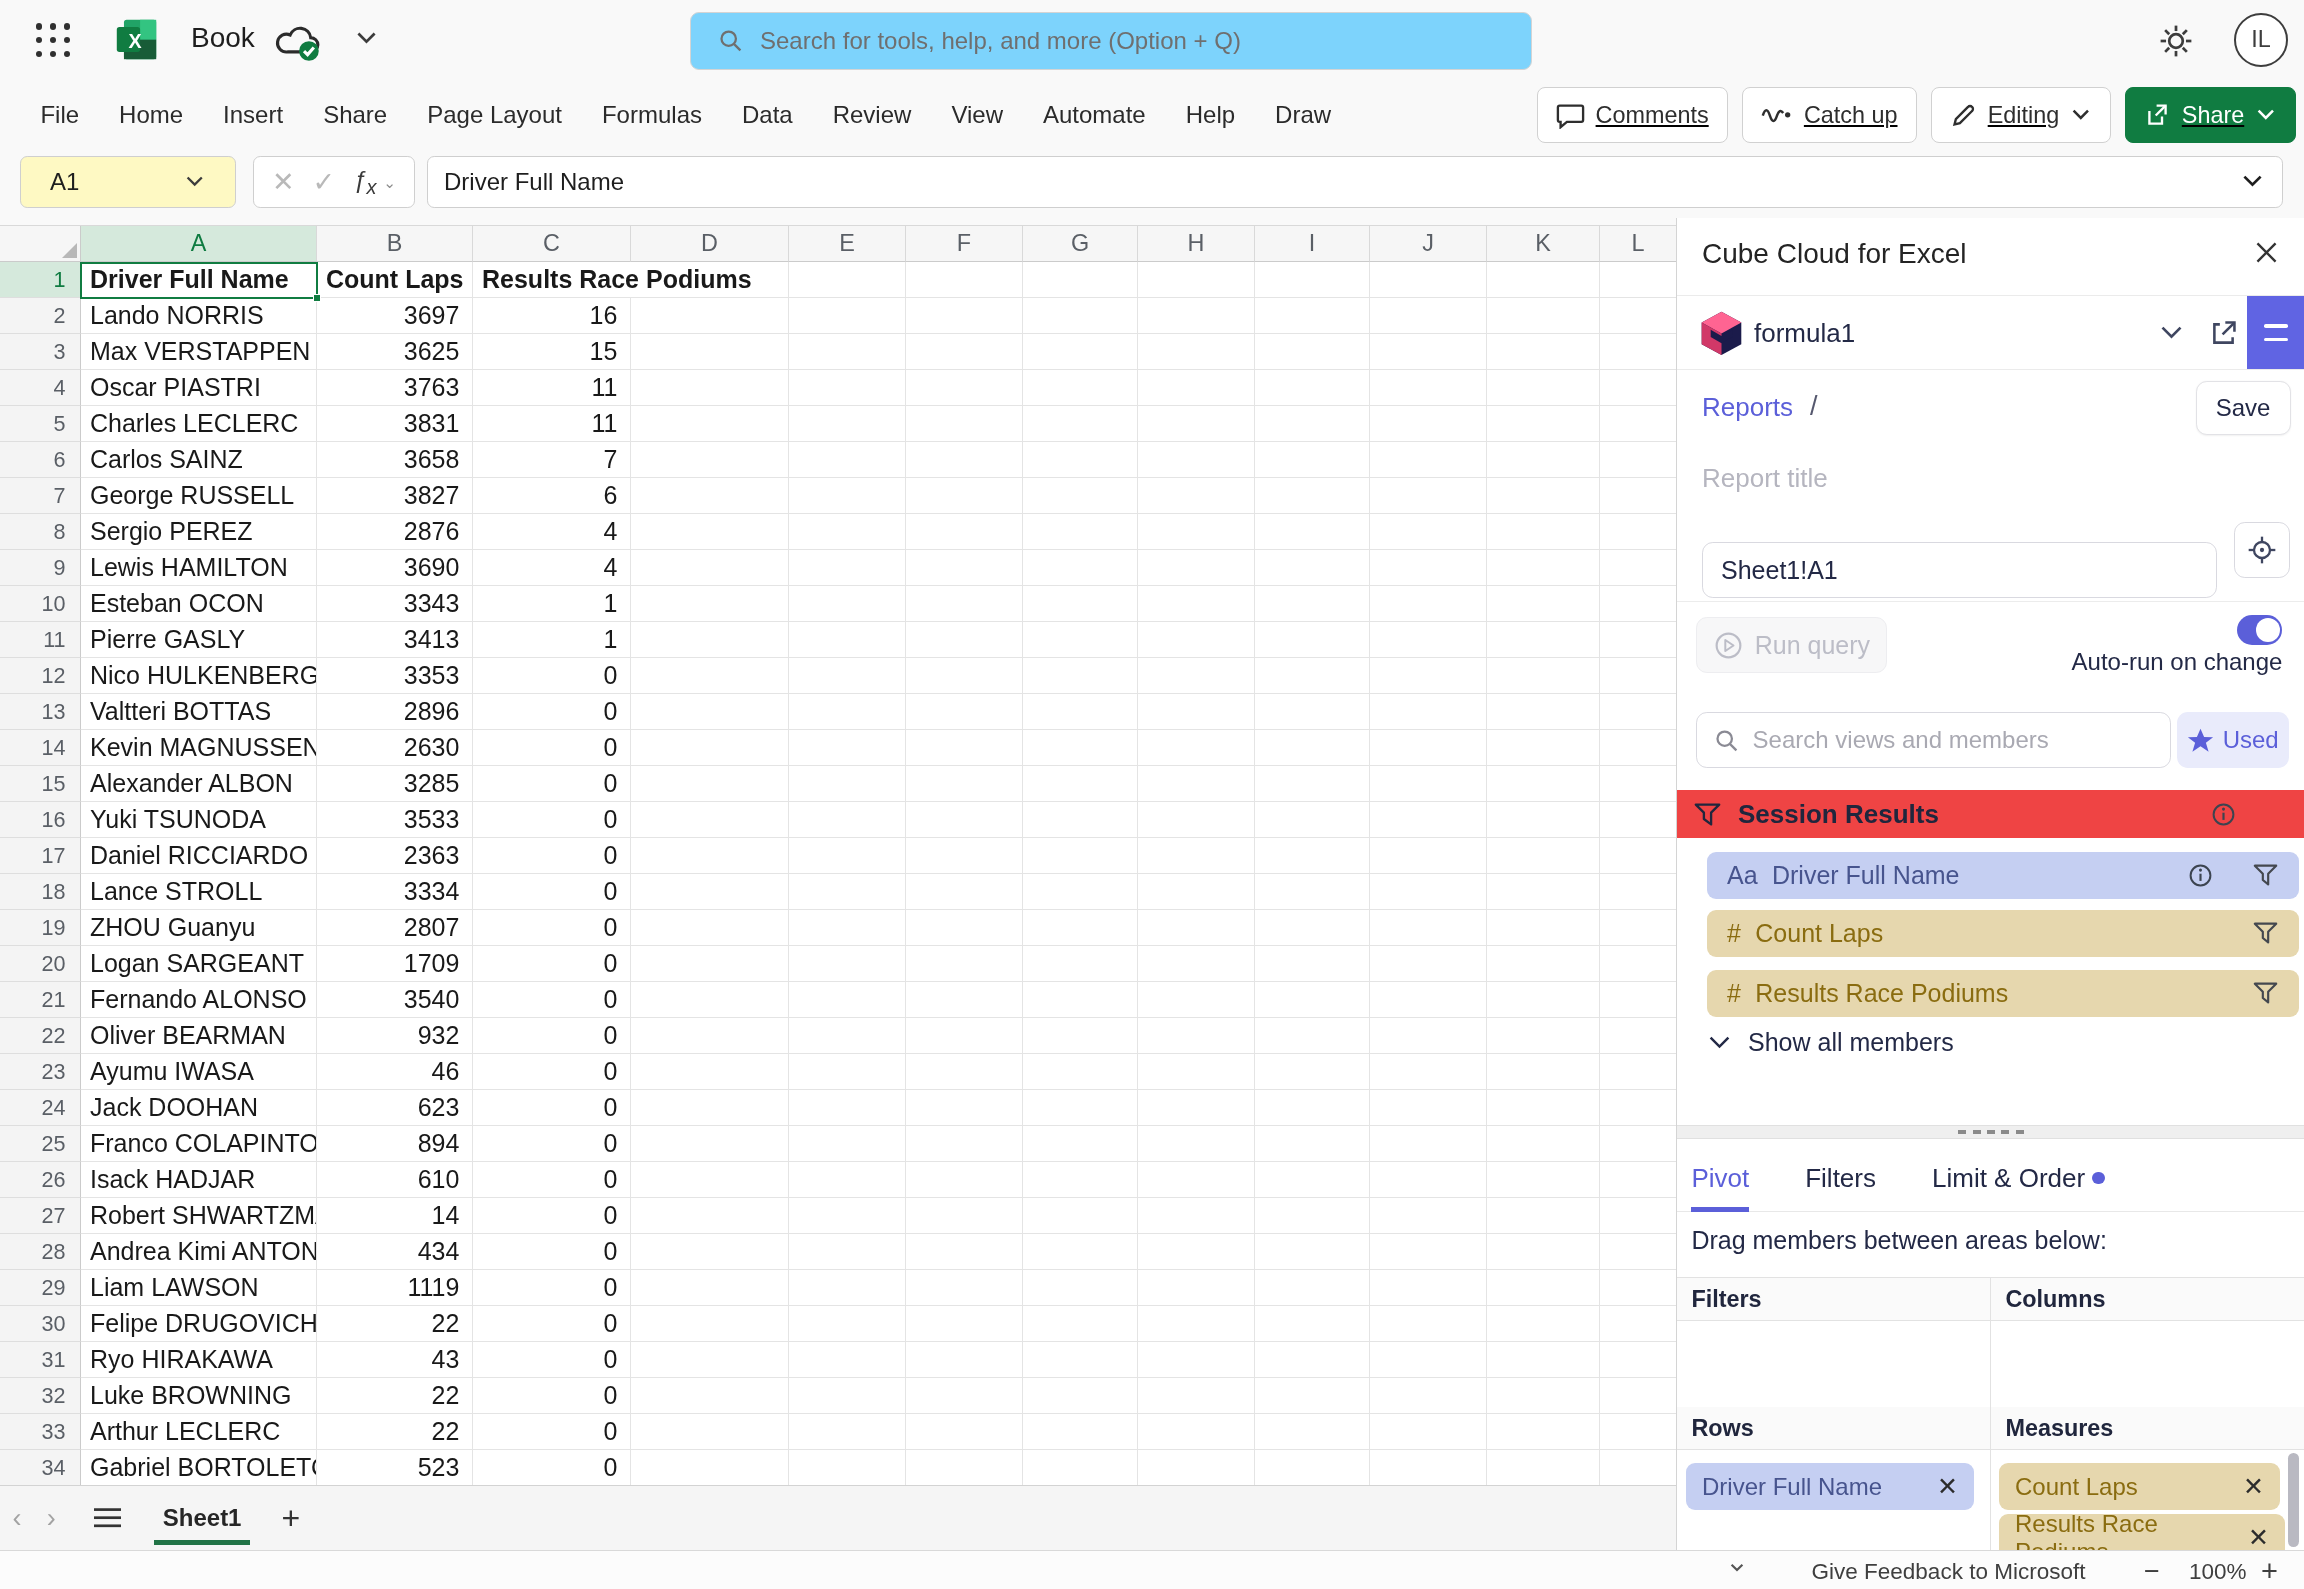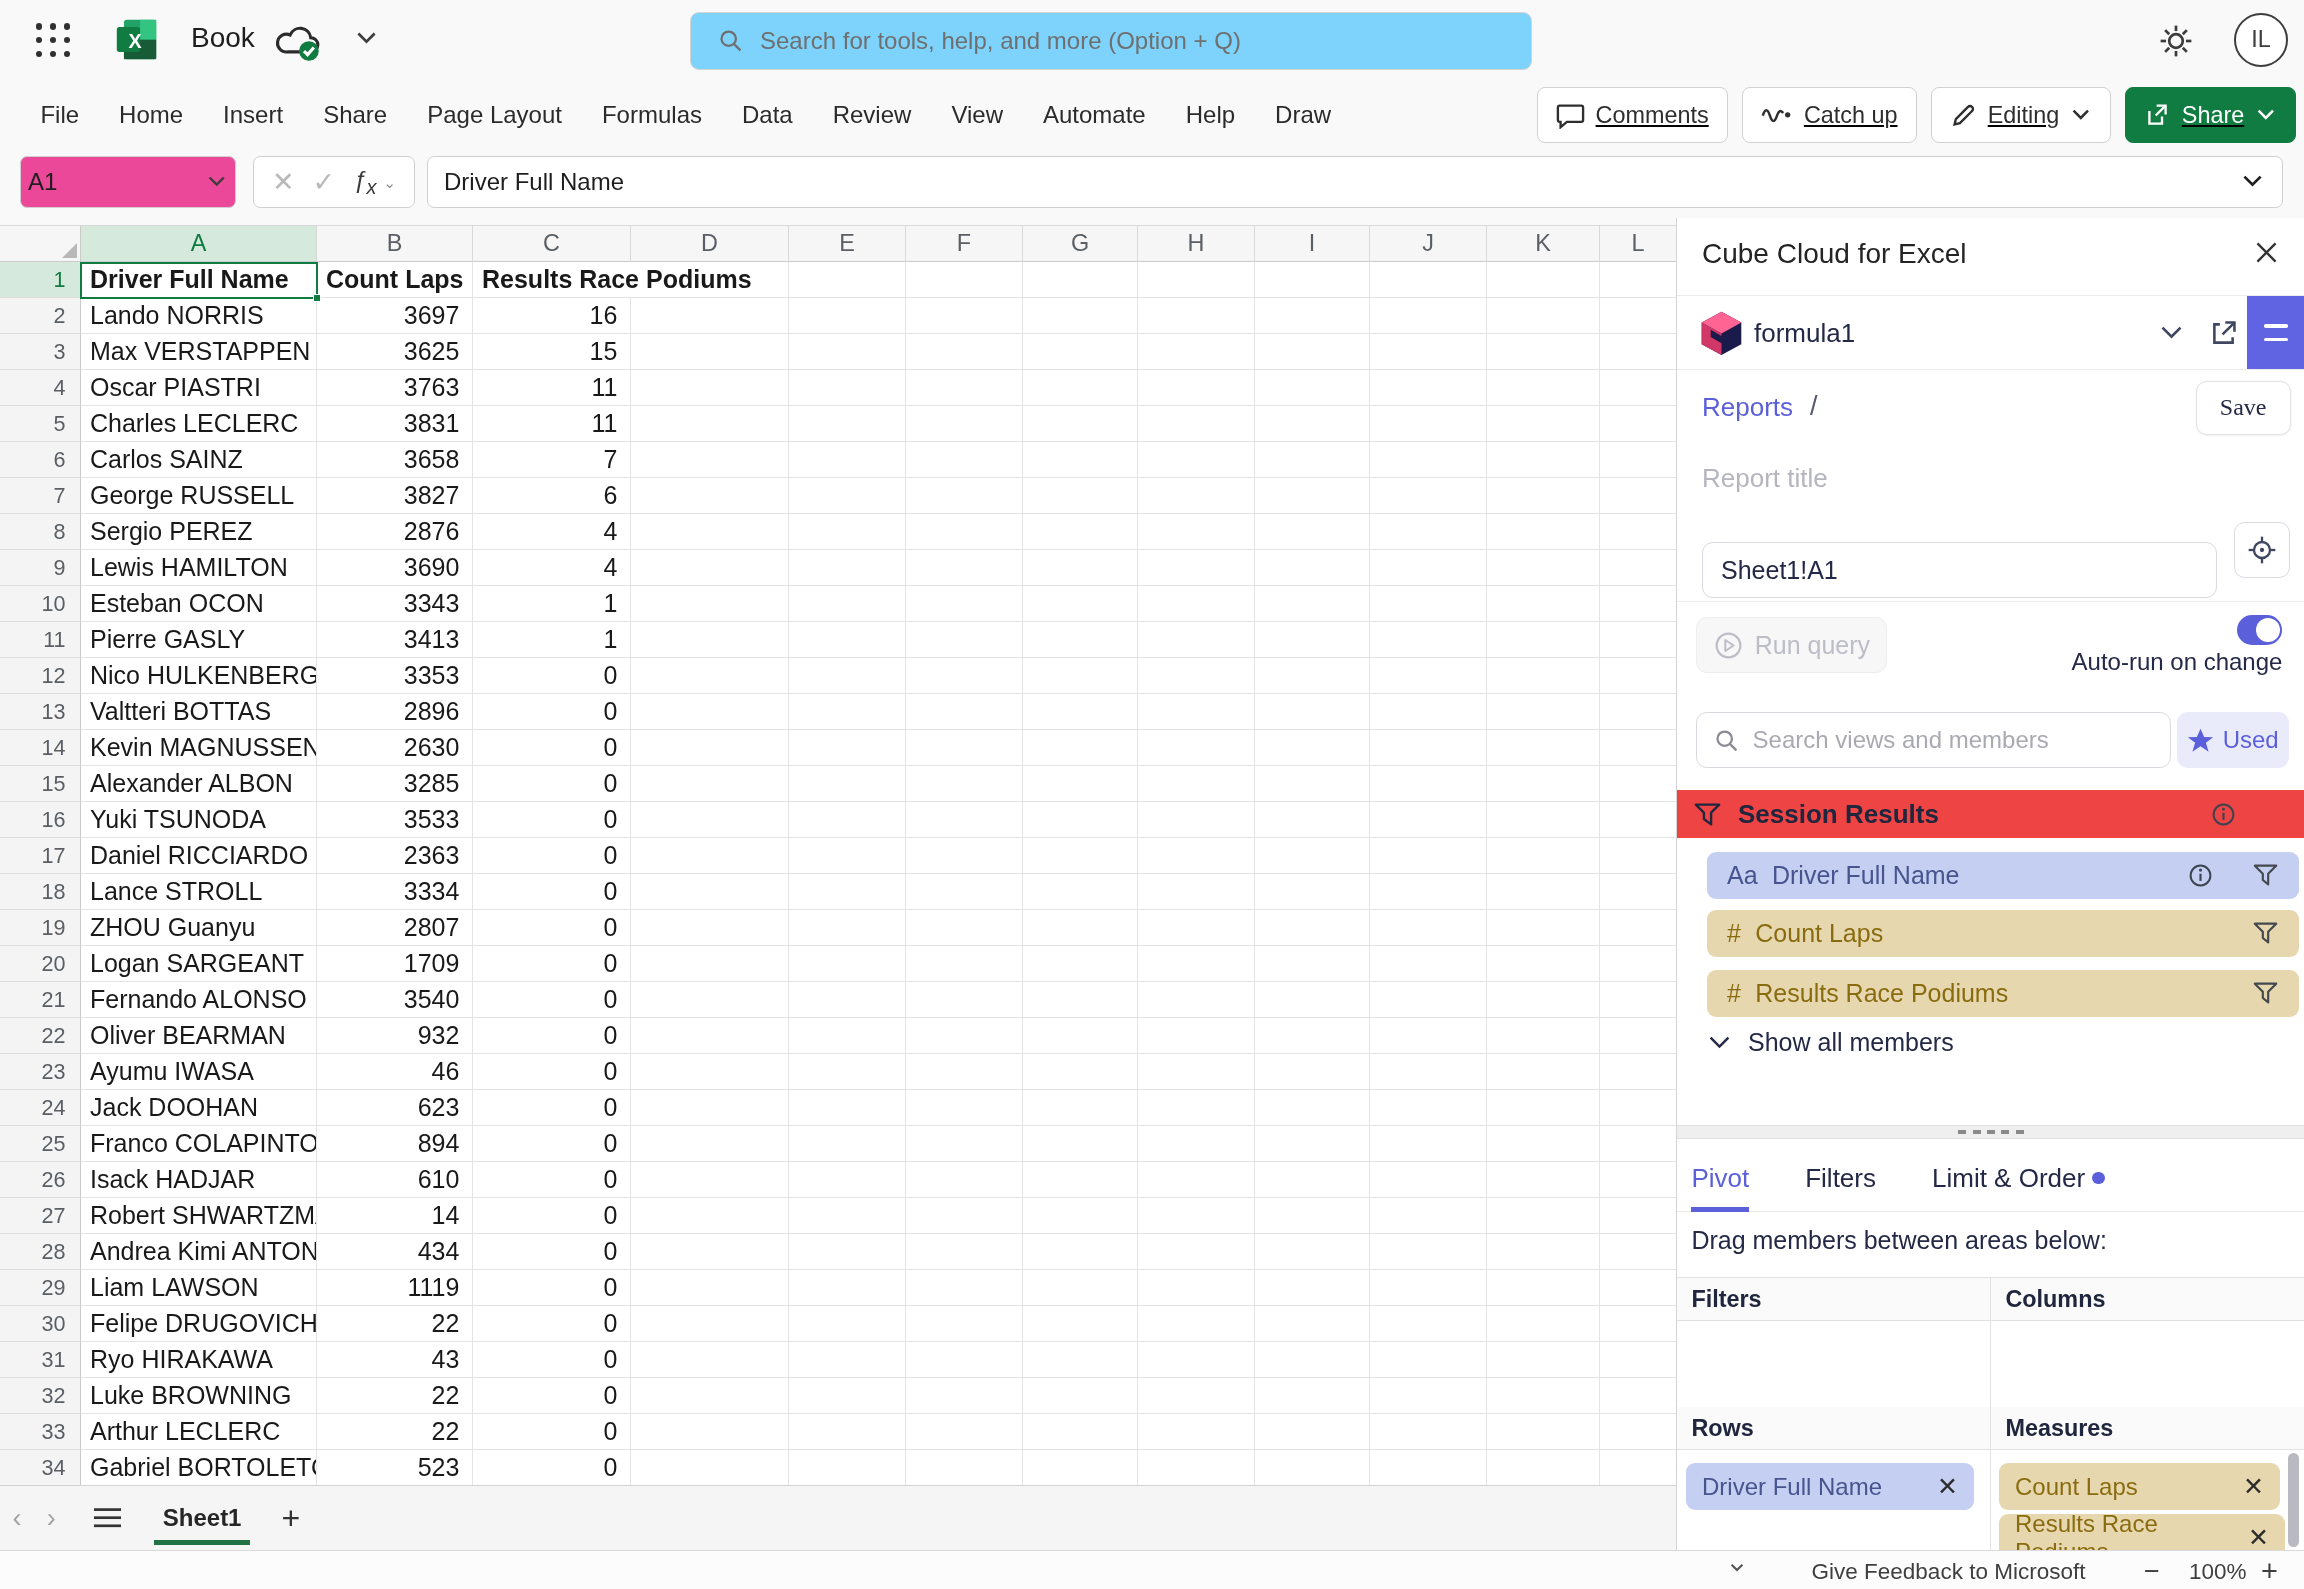--- a/index.html
+++ b/index.html
@@ -24,21 +24,21 @@
   
   .menubar { position:absolute; left:6px; top:81px; width:2304px; height:68px; background:#f9f9f9; display:flex; align-items:center; }
   .menu-items { display:flex; margin-left:14.4px; }
   .menu-item { font-size:24px; color:#2b2b2b; padding:0 20px; height:56px; display:flex; align-items:center; border-radius:7.2px; cursor:pointer; }
   .mb-buttons { position:absolute; right:14.4px; top:6.3px; height:56px; display:flex; gap:14.4px;text-decoration:underline; }
   .mbtn { height:56px; background:#fff; border:1.4px solid #d1d1d1; border-radius:8px; display:flex; align-items:center; gap:10.8px; padding:0 18px; font-size:23.4px; color:#2e2e2e; cursor:pointer;}
   .mbtn.share { background:#107c41; border-color:#107c41; color:#fff; }
 
   
   .formula-row { position:absolute; left:0; top:149px; width:2304px; height:68px; background:#f9f9f9; }
-  .namebox { position:absolute; left:20px; top:7.2px; width:216px; height:52px; background:#ec4899; border:1.4px solid #cfcfcf; border-radius:7.2px; display:flex; align-items:center; padding:0 7px; font-size:24px; color:#1e1e1e; cursor:pointer;}
+  .namebox { position:absolute; left:20px; top:7.2px; width:216px; height:52px; background:#fef9c3; border:1.4px solid #cfcfcf; border-radius:7.2px; display:flex; align-items:center; padding:0 29px; font-size:24px; color:#1e1e1e; cursor:pointer;}
   .namebox svg { margin-left:auto; }
   .fxbox { position:absolute; left:253px; top:7.2px; width:162px; height:52px; background:#fff; border:1.4px solid #cfcfcf; border-radius:7.2px; display:flex; align-items:center; justify-content:space-evenly; }
   .fx-x { font-size:27px; color:#b9b9b9; cursor:pointer;}
   .fx-f { font-size:24px; color:#3a3a3a; font-style:italic; cursor:pointer;}
   .formula-input { position:absolute; left:427px; top:7.2px; width:1856px; height:52px; background:#fff; border:1.4px solid #cfcfcf; border-radius:7.2px; display:flex; align-items:center; padding:0 16px; font-size:24px; color:#1e1e1e; }
   .formula-expand { margin-left:auto; cursor:pointer; display:flex; }
 
   
   #grid { position:absolute; left:0; top:225px; width:1676px; height:1260px; display:grid; grid-auto-rows:36px; background:#fff; border-top:0.9px solid #d9d9d9; overflow:hidden; }
   .cell { border-right:0.9px solid #e4e4e4; border-bottom:0.9px solid #e4e4e4; font-size:25px; color:#191919; display:flex; align-items:center; padding:0 9px; overflow:hidden; white-space:nowrap; background:#fff; cursor:cell; }
@@ -74,21 +74,21 @@
   .p-close { position:absolute; right:23.4px; top:20px; cursor:pointer; }
   .conn-row { position:absolute; left:0; top:77px; width:628px; height:75px; border-top:0.9px solid #ebebeb; border-bottom:0.9px solid #ebebeb; background:#fff; }
   .conn-name { position:absolute; left:77px; top:21.6px; font-size:26px; font-weight:500; color:#232946; }
   .conn-chev { position:absolute; left:481px; top:27px; cursor:pointer;}
   .conn-ext { position:absolute; left:531px; top:21.6px; cursor:pointer;}
   .conn-menu { position:absolute; right:0; top:0; width:58px; height:73px; background:#6064e3; display:flex; flex-direction:column; align-items:center; justify-content:center; gap:10px; cursor:pointer;}
   .conn-menu i { width:24px; height:3.6px; background:#fff; border-radius:1.8px; }
   .crumb-row { position:absolute; left:0; top:151px; width:628px; height:79px; }
   .crumb-link { position:absolute; left:25px; top:23.4px; font-size:26px; color:#5b5fd9; cursor:pointer;}
   .crumb-sep { position:absolute; left:133px; top:21.6px; font-size:27px; color:#55586e; }
-  .save-btn { position:absolute; right:14.4px; top:11.7px; width:95px; height:54px; background:#fff; border:1.4px solid #e2e2e6; border-radius:10.8px; box-shadow:0 0.9px 1.8px rgba(0,0,0,.06); font-size:24px; color:#232946; display:flex; align-items:center; justify-content:center; cursor:pointer;font-family:Liberation Serif, serif;}
+  .save-btn { position:absolute; right:14.4px; top:11.7px; width:95px; height:54px; background:#fff; border:1.4px solid #e2e2e6; border-radius:10.8px; box-shadow:0 0.9px 1.8px rgba(0,0,0,.06); font-size:24px; color:#232946; display:flex; align-items:center; justify-content:center; cursor:pointer;}
   .rep-label { position:absolute; left:25px; top:245px; font-size:26px; color:#b5b5bf; }
   .rep-input { position:absolute; left:25px; top:304px; width:515px; height:56px; border:1.4px solid #d9d9e0; border-radius:10.8px; font-size:25px; color:#232946; padding:0 18px; outline:none; background:#fff; font-family:inherit;margin-top:20px;}
   .target-btn { position:absolute; right:14.4px; top:304px; width:56px; height:56px; border:1.4px solid #d9d9e0; border-radius:10.8px; background:#fff; display:flex; align-items:center; justify-content:center; cursor:pointer;}
   .p-div1 { position:absolute; left:0; top:383px; width:628px; height:0.9px; background:#ececec; }
   .runq { position:absolute; left:19px; top:399px; width:191px; height:56px; background:#f7f7f8; border:1.4px solid #ededf0; border-radius:10.8px; display:flex; align-items:center; justify-content:center; gap:10.8px; font-size:25px; color:#bcbdc7; cursor:default;}
   .toggle { position:absolute; right:21.6px; top:397px; width:45px; height:30px; background:#5b5fd9; border-radius:15.3px; cursor:pointer;}
   .toggle i { position:absolute; right:2.7px; top:2.7px; width:24px; height:24px; background:#fff; border-radius:50%; }
   .autorun { position:absolute; right:21.6px; top:430px; font-size:24px; color:#232946; }
   .p-search { position:absolute; left:19px; top:494px; width:475px; height:56px; border:1.4px solid #d9d9e0; border-radius:10.8px; display:flex; align-items:center; padding-left:16px; gap:12.6px; background:#fff;}
   .p-search input { border:none; outline:none; font-size:24px; color:#444; width:378px; background:transparent; font-family:inherit;}

